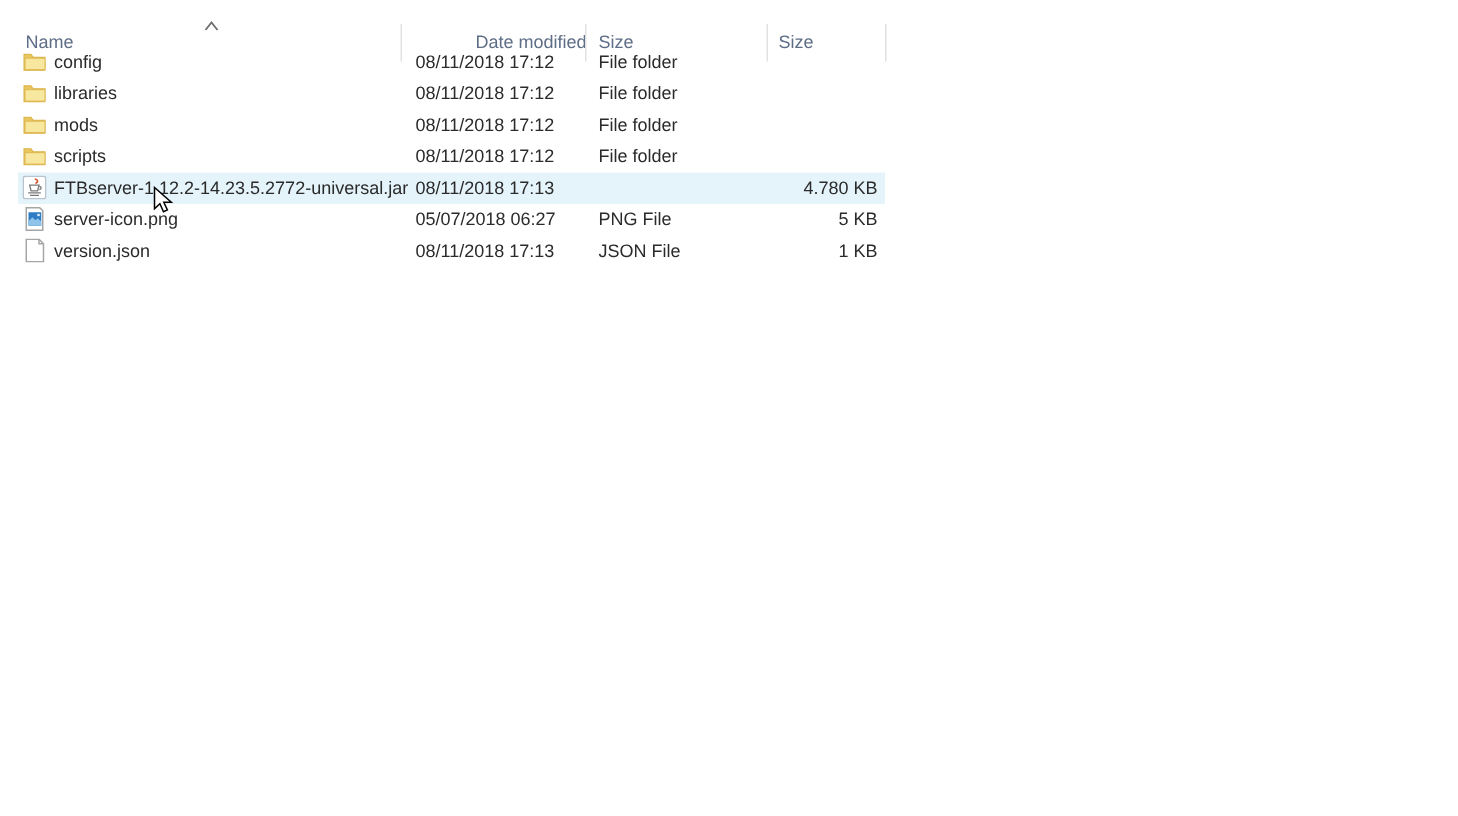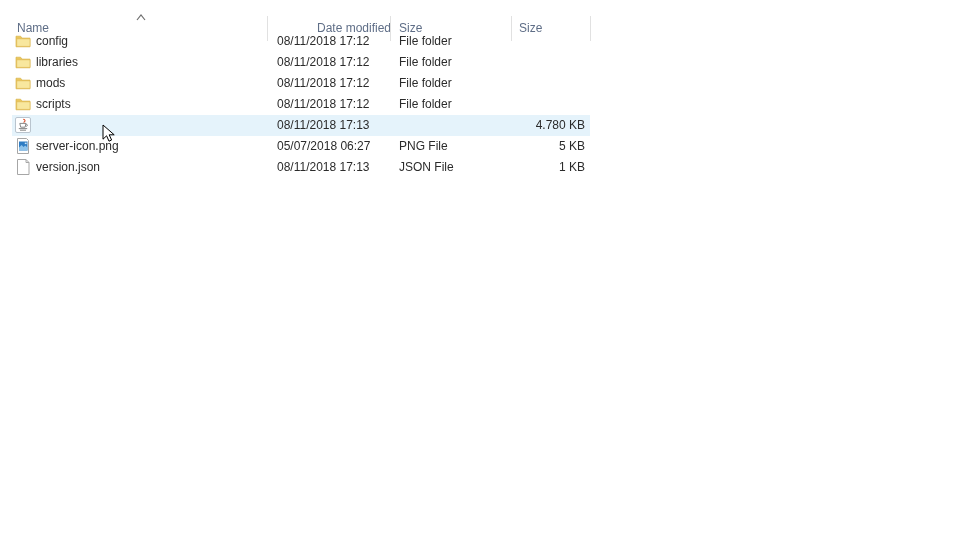--- a/index.html
+++ b/index.html
@@ -180,20 +180,21 @@
 
 <div class="row row-4 selected">
   <div class="sel-bg"></div>
   <svg class="file-icon" viewBox="0 0 16 16">
     <rect x="0.5" y="0.5" width="15" height="15" rx="1.5" fill="#ffffff" stroke="#b9c4ce" stroke-width="1"></rect>
     <path d="M8.2 2.3 c2.2 0.4 2.6 2.0 0.4 3.1" fill="none" stroke="#d94f2b" stroke-width="1.1"></path>
     <path d="M4.8 6.4 h6.2 l-0.9 3.8 h-4.4 Z" fill="none" stroke="#7a7a7a" stroke-width="0.9"></path>
     <path d="M11.2 7.2 c1.6 0 1.6 2 0 2.2" fill="none" stroke="#7a7a7a" stroke-width="0.9"></path>
     <path d="M3.8 11.6 h8.4 M5.0 13.2 h6.0" stroke="#7a7a7a" stroke-width="0.9"></path>
   </svg>
+  <div class="cell cell-name">FTBserver-1.12.2-14.23.5.2772-universal.jar</div>
   <div class="cell cell-date">08/11/2018 17:13</div>
   <div class="cell cell-size">4.780 KB</div>
 </div>
 
 <div class="row row-5">
 
   <svg class="file-icon" viewBox="0 0 16 16">
     <path d="M2.5 0.5 h9 l2 2 v13 h-11 Z" fill="#ffffff" stroke="#a6a6a6" stroke-width="1"></path>
     <rect x="4" y="3.5" width="8.5" height="9" fill="#2e7cc3"></rect>
     <path d="M4 9.5 l2.6-2.6 2 2 1.6-1.4 2.3 2.1 v2.9 H4 Z" fill="#8fc3ea"></path>

